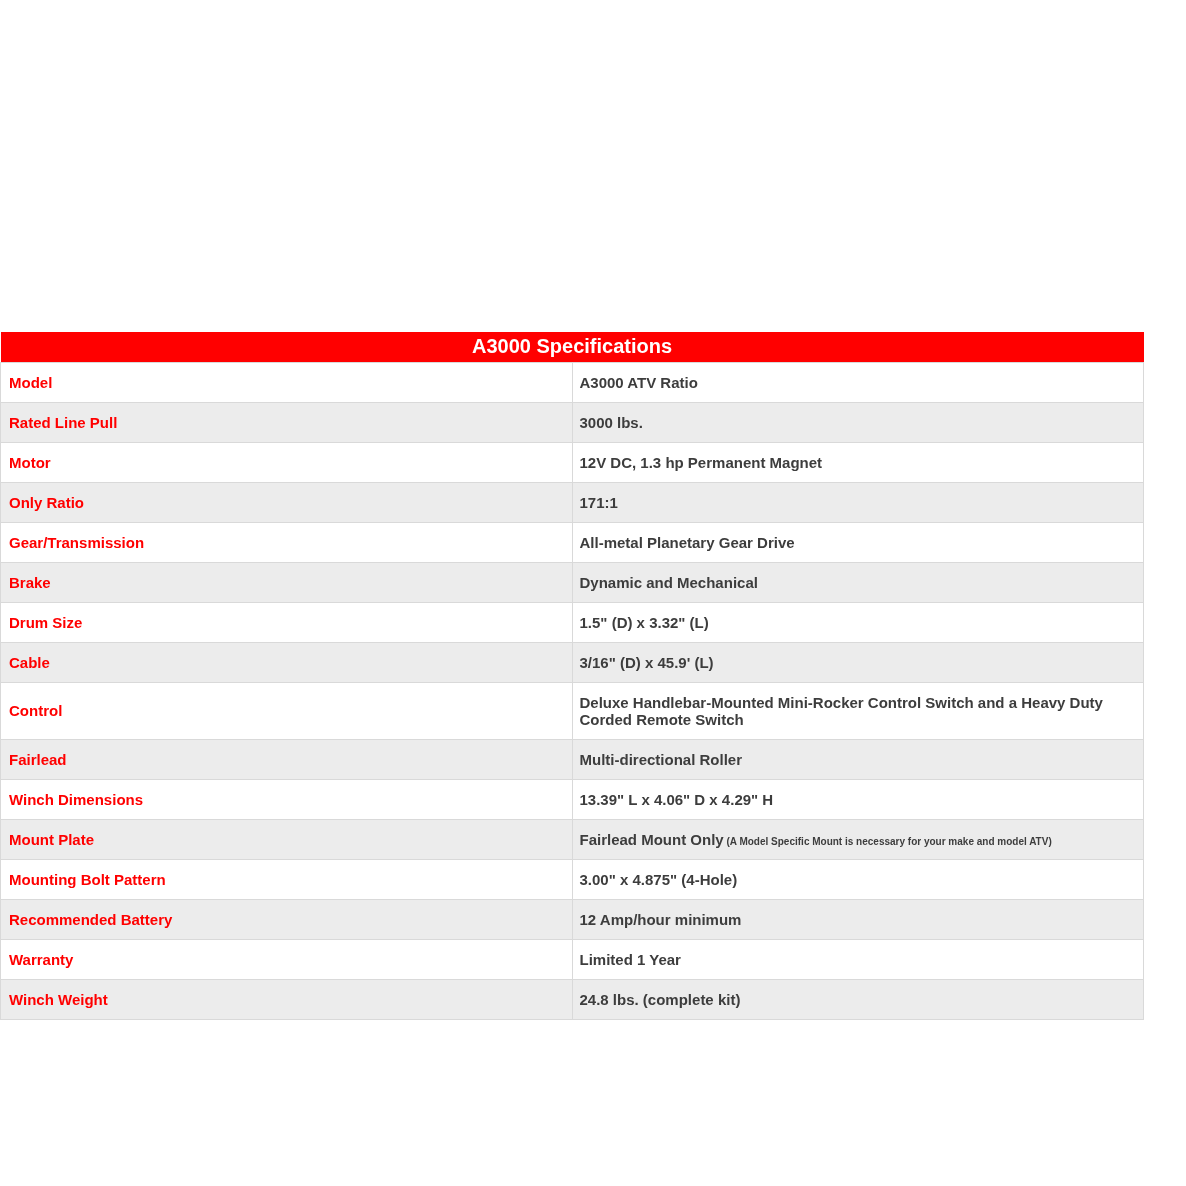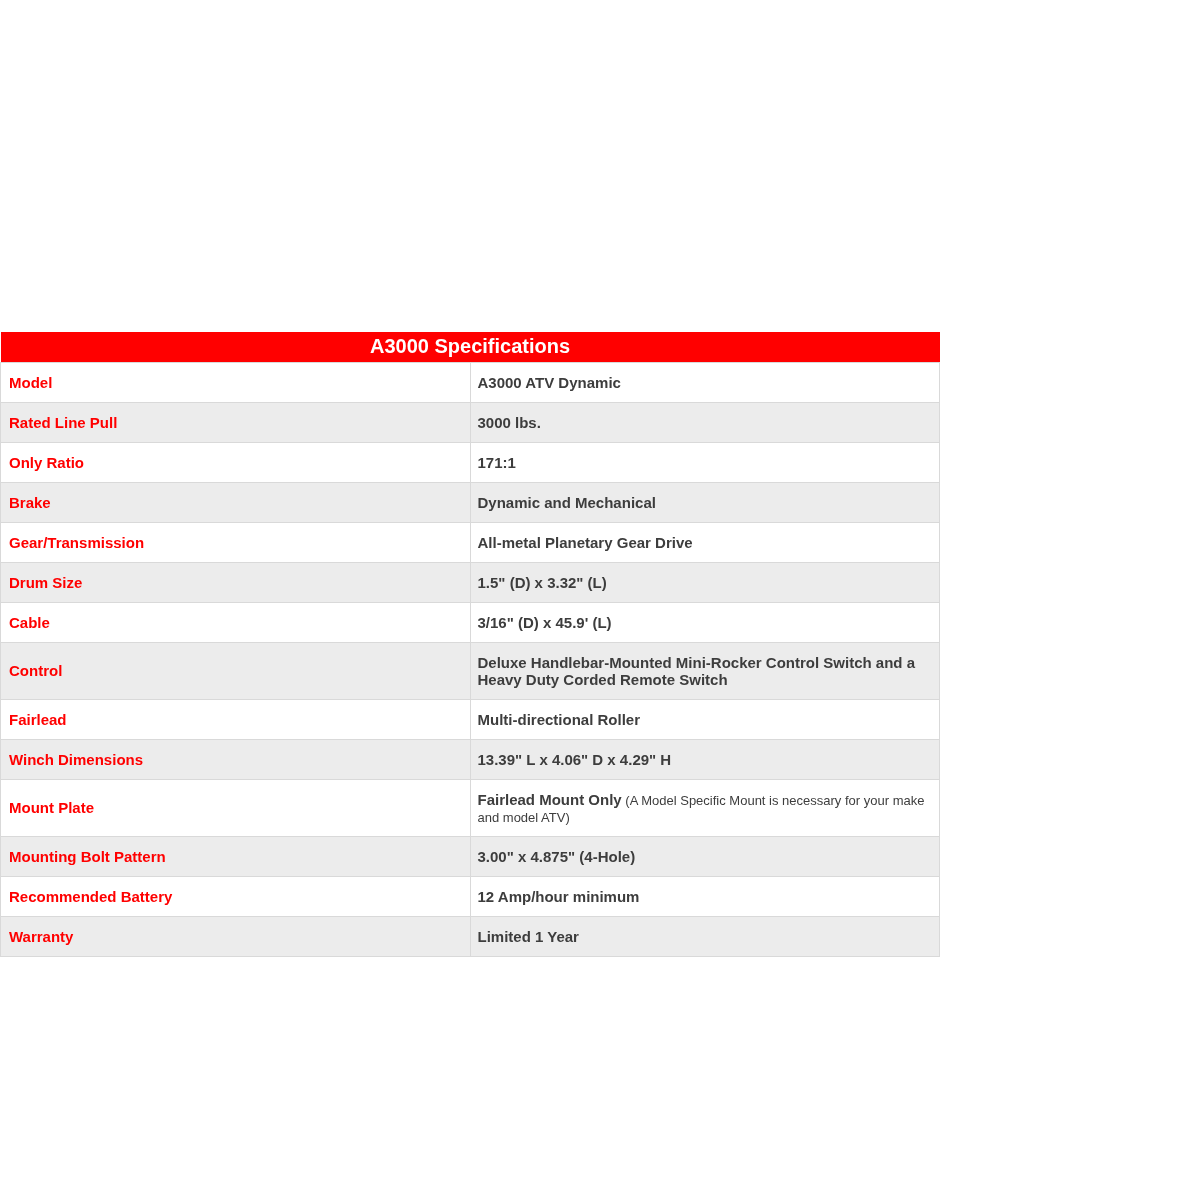--- a/index.html
+++ b/index.html
@@ -17,21 +17,21 @@
     padding: 0;
     width: 1186px;
     height: 1186px;
     background: var(--page-bg);
     font-family: "Liberation Sans", sans-serif;
   }
   .spec-wrap {
     position: absolute;
     top: 332px;
     left: 0;
-    width: 940px;
+    width: 1144px;
   }
   table.spec-table {
     width: 100%;
     border-collapse: collapse;
     table-layout: fixed;
   }
   table.spec-table th.title-cell {
     background: var(--accent-red);
     color: var(--header-text);
     font-size: 20px;
@@ -59,56 +59,60 @@
     padding-left: 7px;
     color: var(--value-color);
   }
   table.spec-table tbody tr:nth-child(even) td {
     background: var(--stripe-color);
   }
   table.spec-table tbody tr:nth-child(odd) td {
     background: #ffffff;
   }
   .note {
-    font-size: 13px;
-    font-weight: normal;
+    font-size: 10px;
+    font-weight: bold;
     color: var(--value-color);
     margin-top: 16px;
   }
 </style>
 </head>
 <body>
 
 <div class="spec-wrap">
   <table class="spec-table">
     <thead>
       <tr>
         <th class="title-cell" colspan="2">A3000 Specifications</th>
       </tr>
     </thead>
     <tbody>
         <tr>
           <td class="label-cell">Model</td>
-          <td class="value-cell"><span>A3000 ATV Dynamic</span></td>
+          <td class="value-cell"><span>A3000 ATV Ratio</span></td>
         </tr>
         <tr>
           <td class="label-cell">Rated Line Pull</td>
           <td class="value-cell"><span>3000 lbs.</span></td>
         </tr>
         <tr>
+          <td class="label-cell">Motor</td>
+          <td class="value-cell"><span>12V DC, 1.3 hp Permanent Magnet</span></td>
+        </tr>
+        <tr>
           <td class="label-cell">Only Ratio</td>
           <td class="value-cell"><span>171:1</span></td>
         </tr>
         <tr>
+          <td class="label-cell">Gear/Transmission</td>
+          <td class="value-cell"><span>All-metal Planetary Gear Drive</span></td>
+        </tr>
+        <tr>
           <td class="label-cell">Brake</td>
           <td class="value-cell"><span>Dynamic and Mechanical</span></td>
-        </tr>
-        <tr>
-          <td class="label-cell">Gear/Transmission</td>
-          <td class="value-cell"><span>All-metal Planetary Gear Drive</span></td>
         </tr>
         <tr>
           <td class="label-cell">Drum Size</td>
           <td class="value-cell"><span>1.5" (D) x 3.32" (L)</span></td>
         </tr>
         <tr>
           <td class="label-cell">Cable</td>
           <td class="value-cell"><span>3/16" (D) x 45.9' (L)</span></td>
         </tr>
         <tr>
@@ -132,15 +136,19 @@
           <td class="value-cell"><span>3.00" x 4.875" (4-Hole)</span></td>
         </tr>
         <tr>
           <td class="label-cell">Recommended Battery</td>
           <td class="value-cell"><span>12 Amp/hour minimum</span></td>
         </tr>
         <tr>
           <td class="label-cell">Warranty</td>
           <td class="value-cell"><span>Limited 1 Year</span></td>
         </tr>
+        <tr>
+          <td class="label-cell">Winch Weight</td>
+          <td class="value-cell"><span>24.8 lbs. (complete kit)</span></td>
+        </tr>
       </tbody>
   </table>
 </div>
 
 </body></html>

